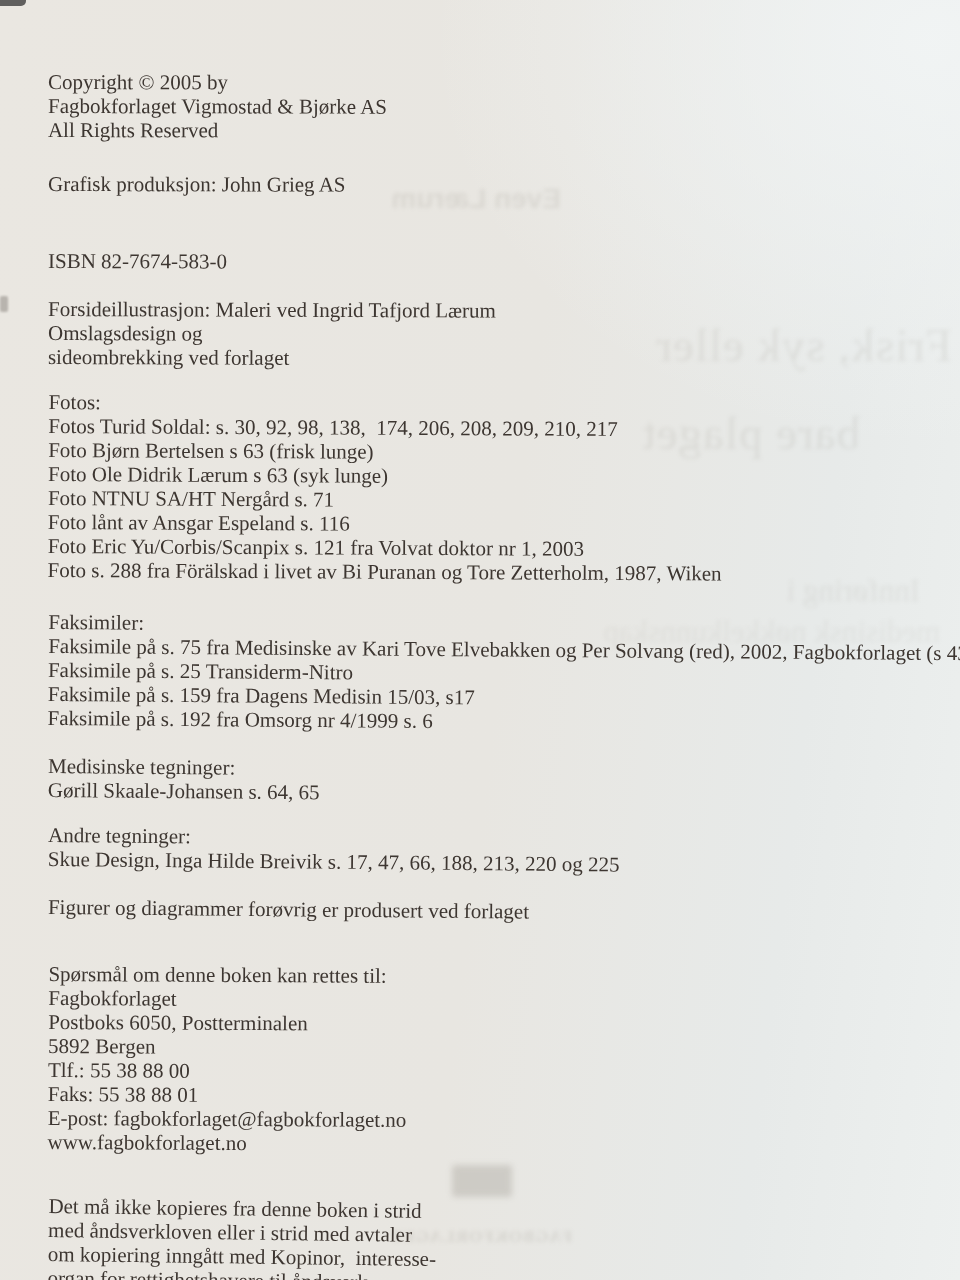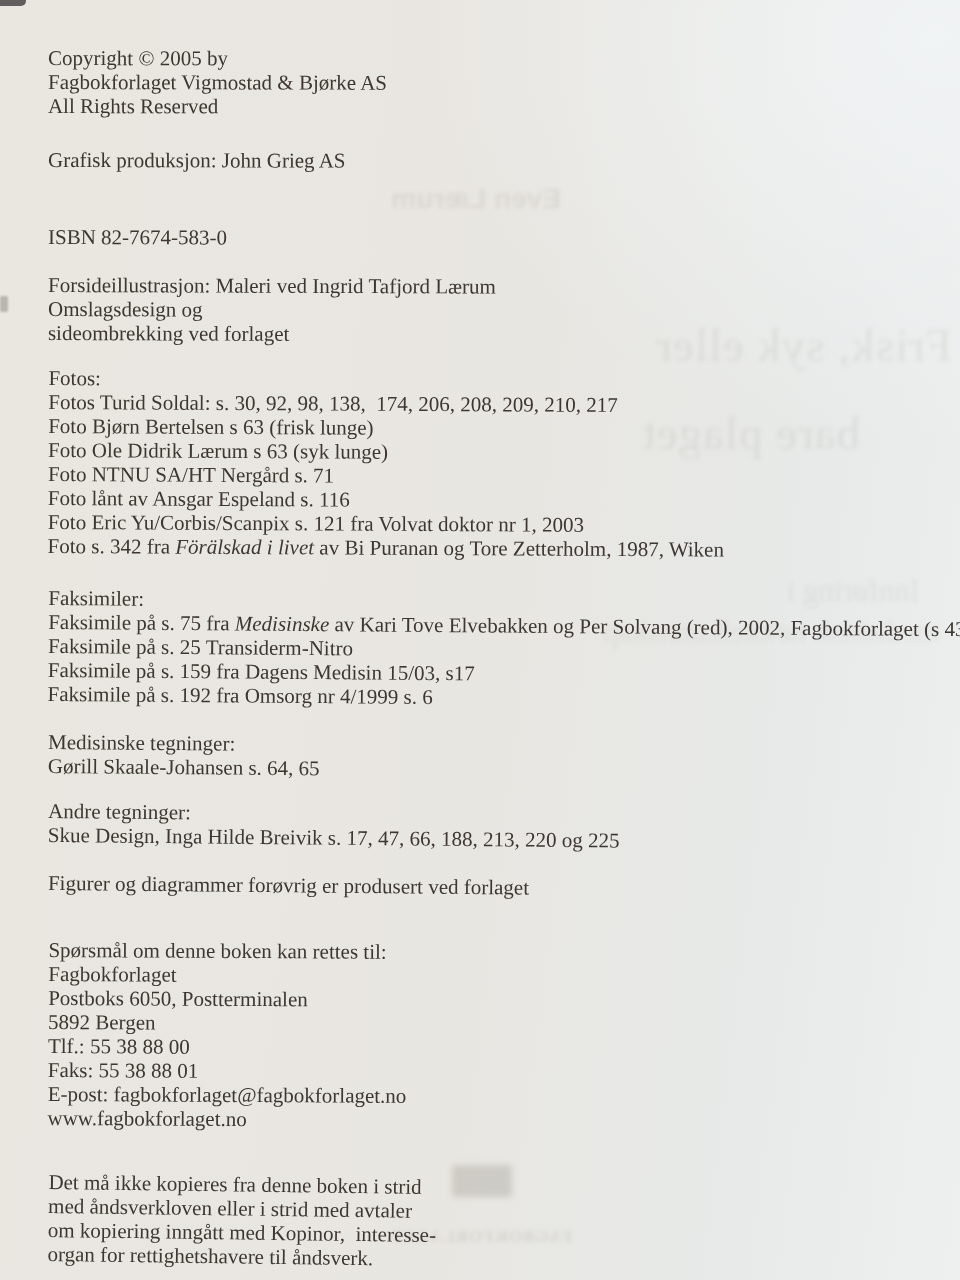--- a/index.html
+++ b/index.html
@@ -61,23 +61,24 @@
     font-size: 17px; font-weight: bold; letter-spacing: 1px;
     opacity: 0.20;
   }
 
   
   .content {
     position: absolute; inset: 0; z-index: 2;
     padding: 46px 0 0 48px;
     font-size: 21px;
     line-height: 24px;
+    margin-top: 24px;
   }
   .line { white-space: pre; }
-  .it { font-style: italic; }
+  .it { }
   section { transform-origin: left center; }
 
   .b-copyright  { margin: 0 0 30px; transform: rotate(0.12deg); }
   .b-production { margin: 0 0 53px; transform: rotate(0.12deg); }
   .b-isbn       { margin: 0 0 24px; transform: rotate(0.15deg); }
   .b-cover      { margin: 0 0 21px; transform: rotate(0.2deg); }
   .b-photos     { margin: 0 0 28px; transform: rotate(0.3deg); }
   .b-facs       { margin: 0 0 24px; transform: rotate(0.45deg); }
   .b-medical    { margin: 0 0 21px; transform: rotate(0.5deg); }
   .b-other      { margin: 0 0 24px; transform: rotate(0.55deg); }
@@ -138,21 +139,21 @@
     </section>
 
     <section class="b-photos">
       <div class="line">Fotos:</div>
       <div class="line">Fotos Turid Soldal: s. 30, 92, 98, 138,  174, 206, 208, 209, 210, 217</div>
       <div class="line">Foto Bjørn Bertelsen s 63 (frisk lunge)</div>
       <div class="line">Foto Ole Didrik Lærum s 63 (syk lunge)</div>
       <div class="line">Foto NTNU SA/HT Nergård s. 71</div>
       <div class="line">Foto lånt av Ansgar Espeland s. 116</div>
       <div class="line">Foto Eric Yu/Corbis/Scanpix s. 121 fra Volvat doktor nr 1, 2003</div>
-      <div class="line"><span>Foto s. 342 fra </span><span class="it">Förälskad i livet</span><span> av Bi Puranan og Tore Zetterholm, 1987, Wiken</span></div>
+      <div class="line"><span>Foto s. 288 fra </span><span class="it">Förälskad i livet</span><span> av Bi Puranan og Tore Zetterholm, 1987, Wiken</span></div>
     </section>
 
     <section class="b-facs">
       <div class="line">Faksimiler:</div>
       <div class="line"><span>Faksimile på s. 75 fra </span><span class="it">Medisinske</span><span> av Kari Tove Elvebakken og Per Solvang (red), 2002, Fagbokforlaget (s 43)</span></div>
       <div class="line">Faksimile på s. 25 Transiderm-Nitro</div>
       <div class="line">Faksimile på s. 159 fra Dagens Medisin 15/03, s17</div>
       <div class="line">Faksimile på s. 192 fra Omsorg nr 4/1999 s. 6</div>
     </section>
 

